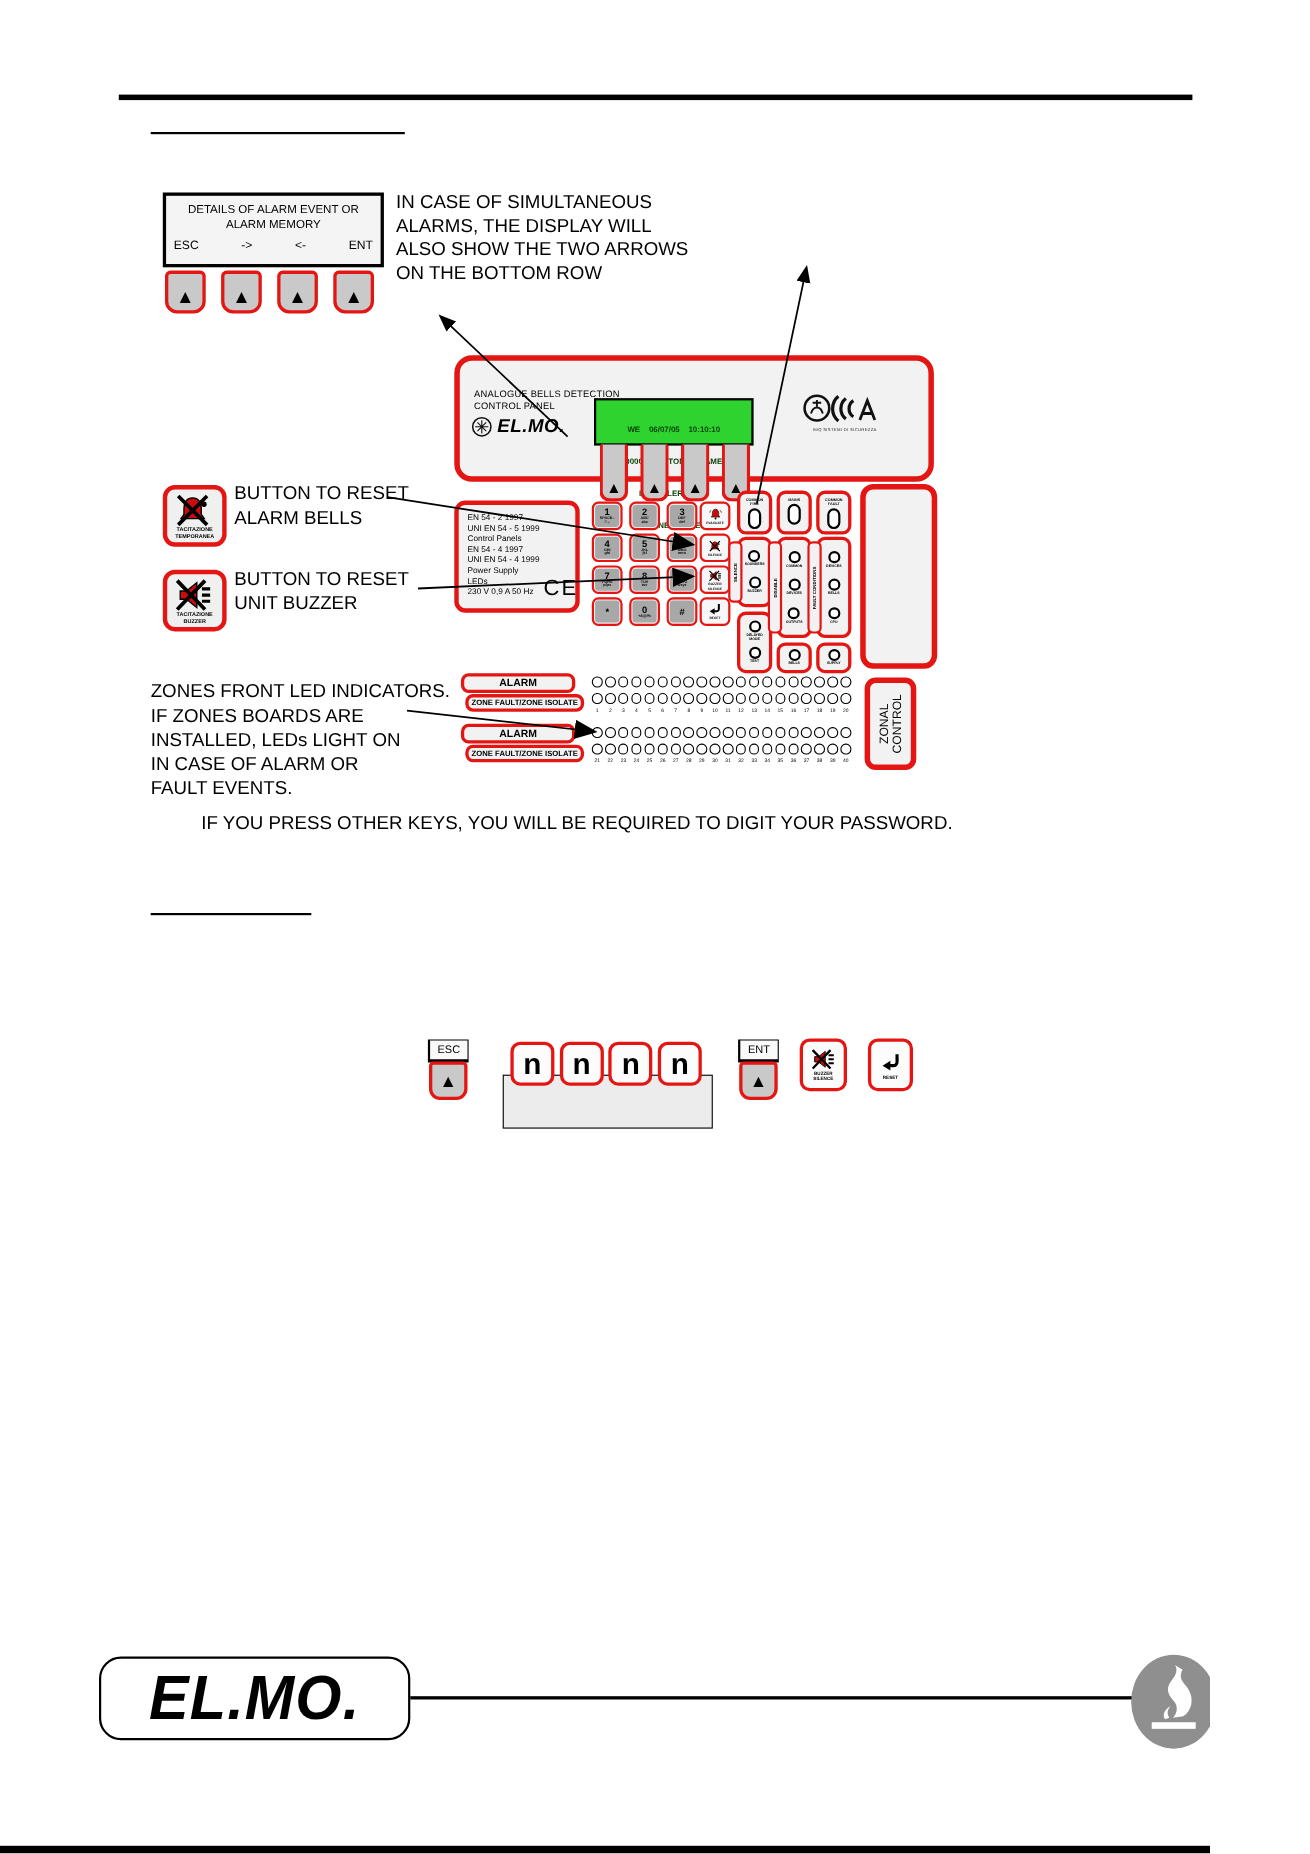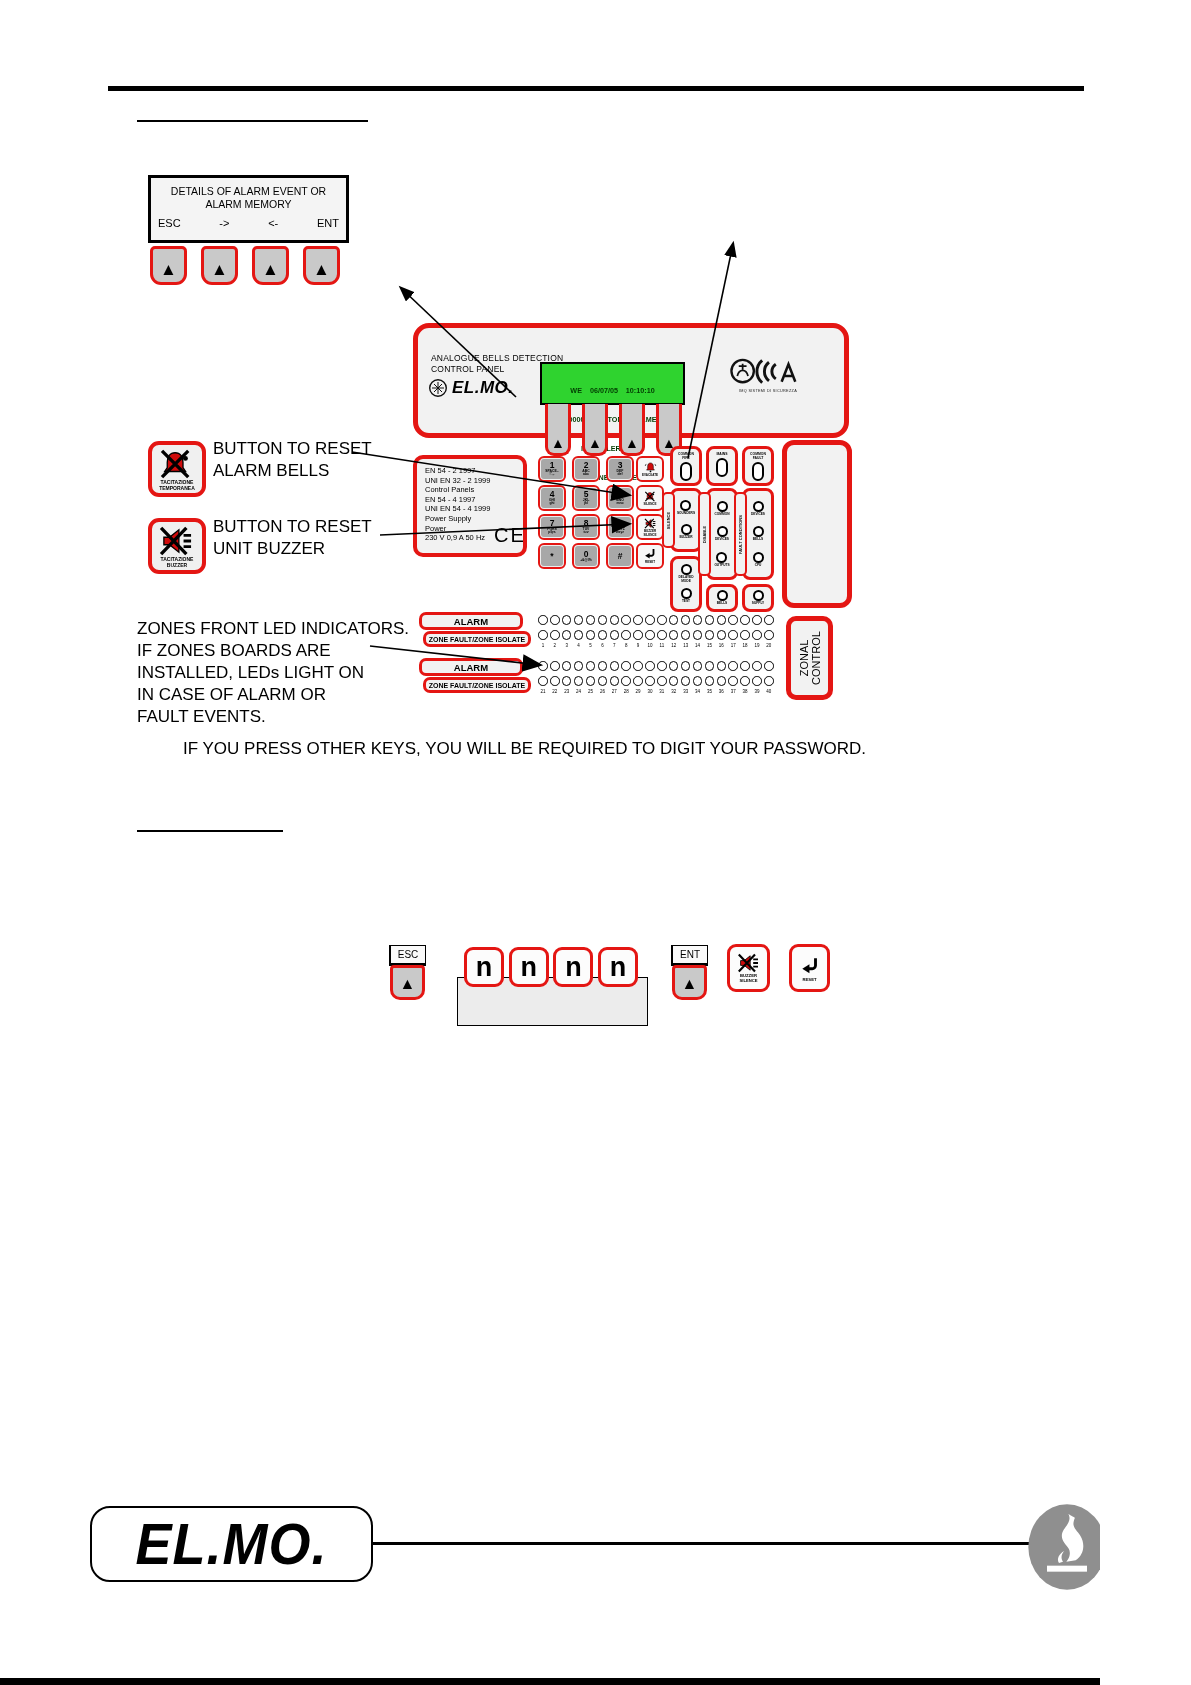--- a/index.html
+++ b/index.html
@@ -109,20 +109,24 @@
       <span>&lt;-</span>
       <span>ENT</span>
     </div>
   <div id="diag-keys">
       <div class="abs diag-key" style="left: 150px; top: 246px; width: 37px; height: 39px;">▲</div>
       <div class="abs diag-key" style="left: 201px; top: 246px; width: 37px; height: 39px;">▲</div>
       <div class="abs diag-key" style="left: 252px; top: 246px; width: 37px; height: 39px;">▲</div>
       <div class="abs diag-key" style="left: 303px; top: 246px; width: 37px; height: 39px;">▲</div>
     </div>
 
+  <div class="abs note" style="left:360px;top:173px;">IN CASE OF SIMULTANEOUS
+ALARMS, THE DISPLAY WILL
+ALSO SHOW THE TWO ARROWS
+ON THE BOTTOM ROW</div>
   <div class="abs note" style="left:213px;top:438px;">BUTTON TO RESET
 ALARM BELLS</div>
   <div class="abs note" style="left:213px;top:516px;">BUTTON TO RESET
 UNIT BUZZER</div>
   <div class="abs note" style="left:183px;top:738px;">IF YOU PRESS OTHER KEYS, YOU WILL BE REQUIRED TO DIGIT YOUR PASSWORD.</div>
   <div class="abs note" style="left:137px;top:618px;line-height:22px;">ZONES FRONT LED INDICATORS.
 IF ZONES BOARDS ARE
 INSTALLED, LEDs LIGHT ON
 IN CASE OF ALARM OR
 FAULT EVENTS.</div>
@@ -177,26 +181,26 @@
   <div id="disp-keys">
       <div class="abs dispkey" style="left: 545px; top: 404px; width: 26px; height: 52px;">▲</div>
       <div class="abs dispkey" style="left: 582px; top: 404px; width: 26px; height: 52px;">▲</div>
       <div class="abs dispkey" style="left: 619px; top: 404px; width: 26px; height: 52px;">▲</div>
       <div class="abs dispkey" style="left: 656px; top: 404px; width: 26px; height: 52px;">▲</div>
     </div>
 
   <div class="abs en54">
     <div id="cert-lines">
         <div>EN 54  -  2  1997</div>
-        <div>UNI EN 32  -  2  1999</div>
+        <div>UNI EN 54  -  5  1999</div>
         <div>Control Panels</div>
         <div>EN 54  -  4  1997</div>
         <div>UNI EN 54  -  4  1999</div>
         <div>Power Supply</div>
-        <div>Power</div>
+        <div>LEDs</div>
         <div>230 V  0,9 A 50 Hz</div>
       </div>
   </div>
   <div class="abs cemark">CE</div>
 
   <div id="keypad">
       <div class="abs numkey" style="left: 538px; top: 456px; width: 28px; height: 26px;">
         <div class="inner">
           <div class="main">1</div>
           <div class="s">SPACE-.</div>

